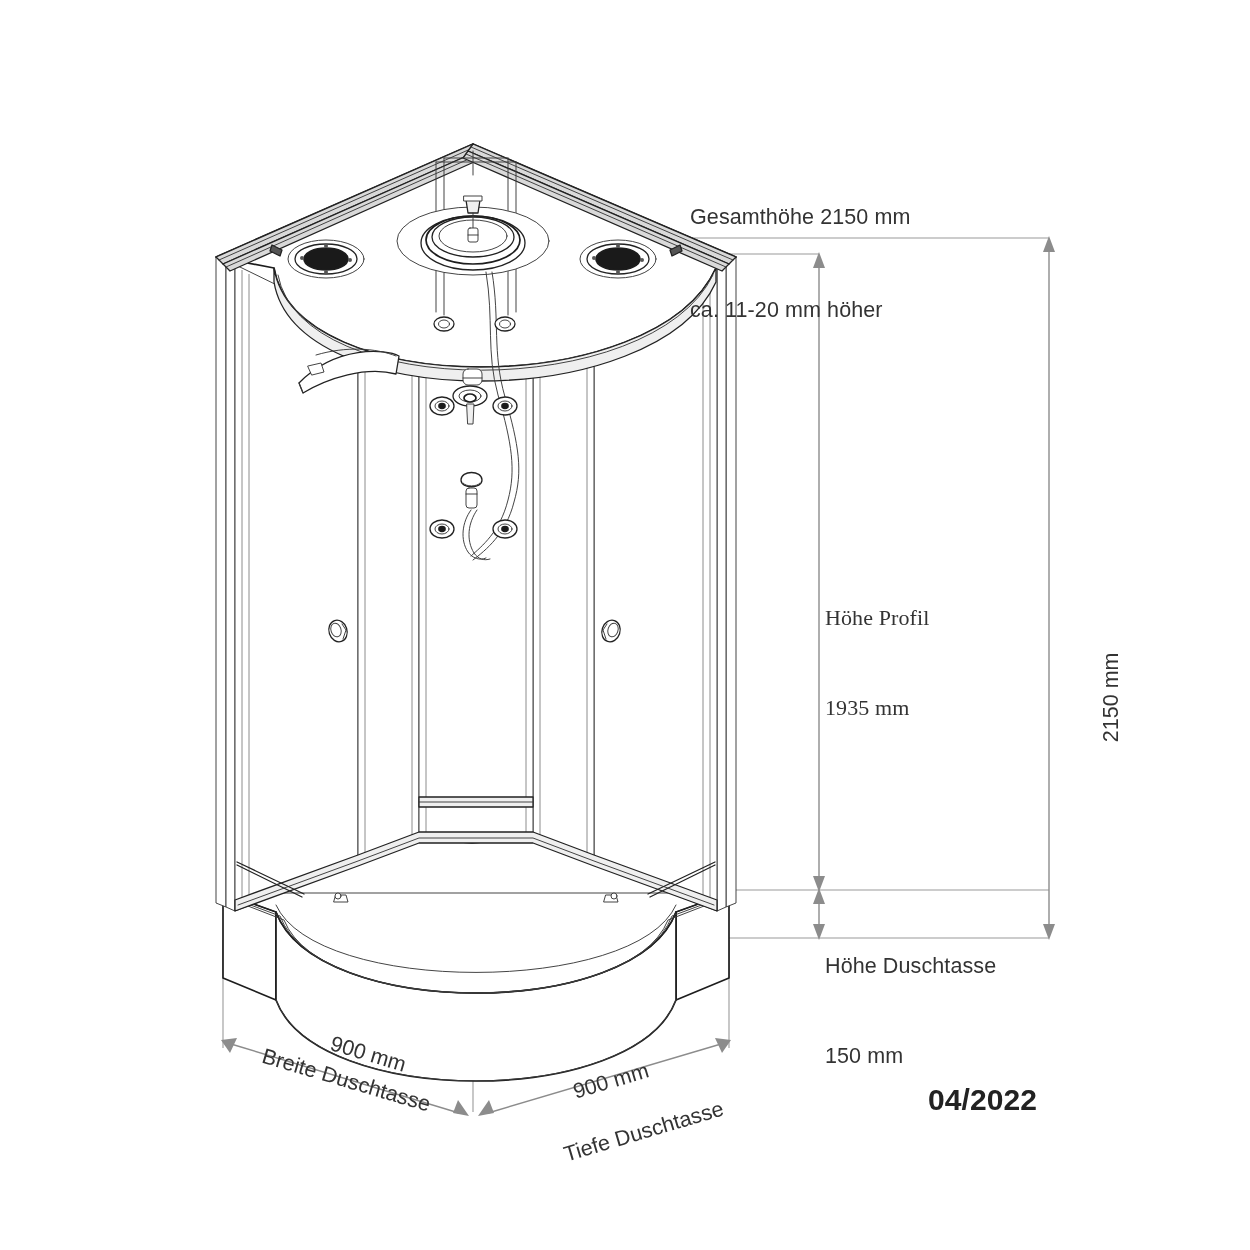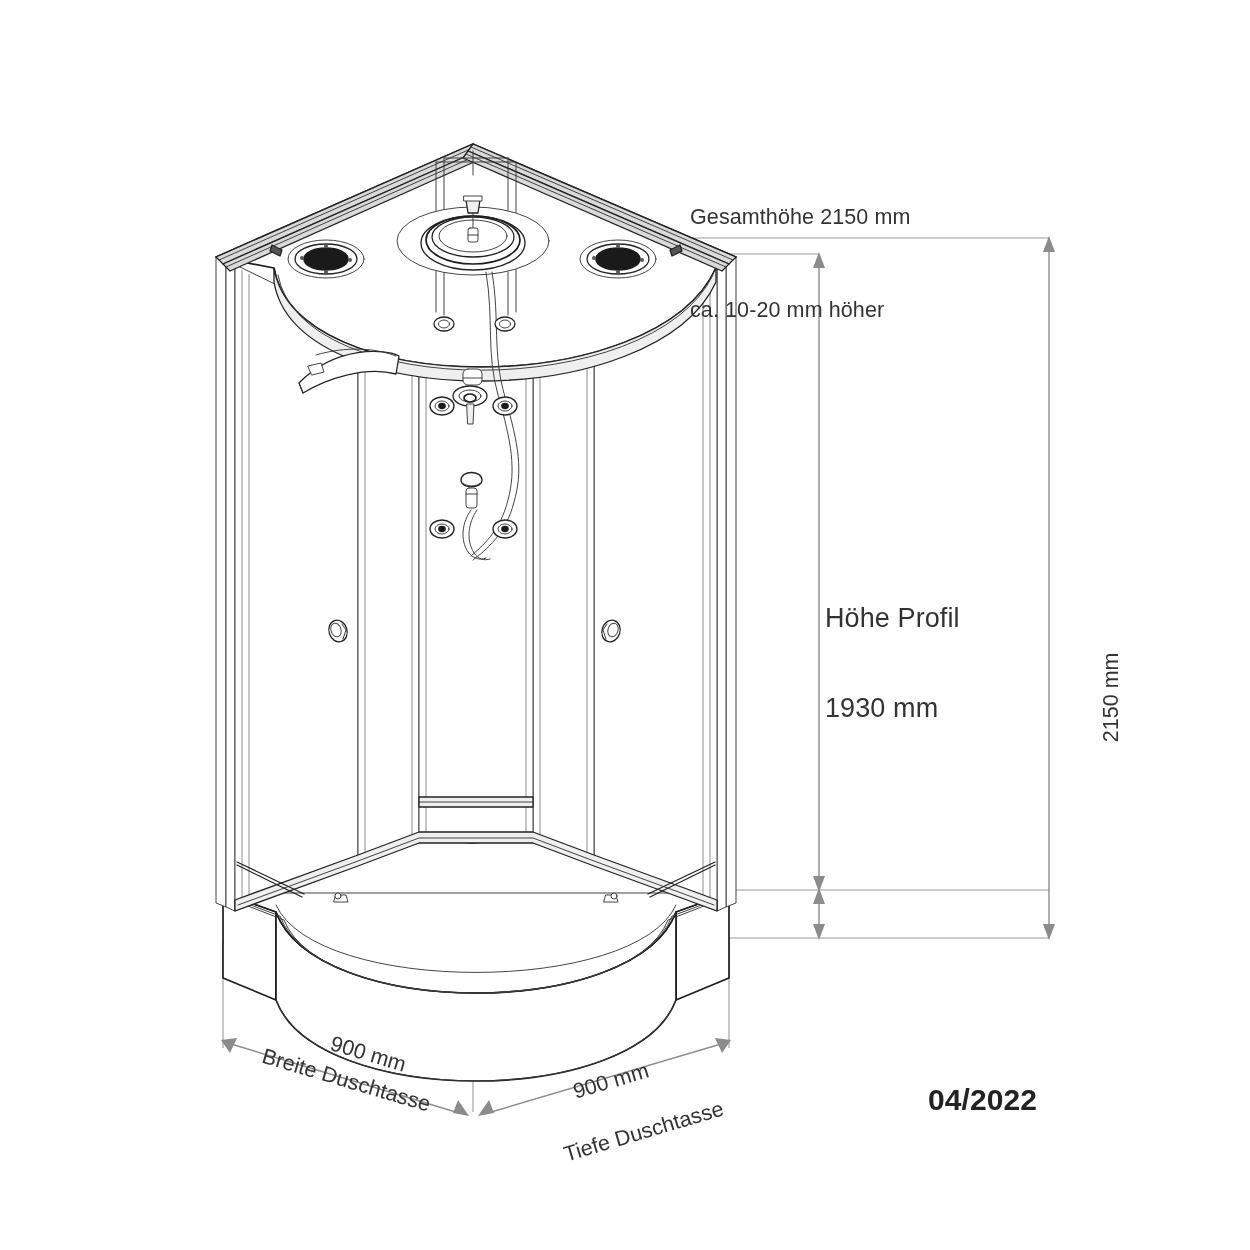--- a/index.html
+++ b/index.html
@@ -36,23 +36,24 @@
   .note-block {
     left: 674px;
     top: 140px;
     font-size: 21.5px;
     line-height: 31px;
     color: #333333;
   }
   .lbl-hoehe-profil {
     left: 809px;
     top: 543px;
-    font-size: 27px;
+    font-size: 22px;
     line-height: 30px;
     color: #333333;
+    font-family: Liberation Serif, serif;
   }
   .lbl-hoehe-tasse {
     left: 809px;
     top: 891px;
     font-size: 21.5px;
     line-height: 30px;
     color: #333333;
   }
   .rot-wrap { position: absolute; width: 0; height: 0; }
   .rot-inner {
@@ -350,28 +351,32 @@
       <g>
         <path class="ol-m fillmd" d="M 256,245 L 266,250 L 264,256 L 254,251 Z"></path>
         <path class="ol-m fillmd" d="M 664,245 L 654,250 L 656,256 L 666,251 Z"></path>
       </g>
 
     </g>
   </svg>
 
   <div class="txt note-block">
     <div>Gesamthöhe 2150 mm</div>
-    <div>ca. 10-20 mm höher</div>
+    <div>ca. 11-20 mm höher</div>
   </div>
 
   <div class="txt lbl-hoehe-profil">
     <div>Höhe Profil</div>
-    <div>1930 mm</div>
-  </div>
-
+    <div>1935 mm</div>
+  </div>
+
+  <div class="txt lbl-hoehe-tasse">
+    <div>Höhe Duschtasse</div>
+    <div>150 mm</div>
+  </div>
 
   <div class="rot-wrap" style="left:1063px; top:640px;">
     <div class="rot-inner" style="transform: rotate(-90deg) translate(-50%,-50%);">2150 mm</div>
   </div>
 
   <div class="rot-wrap" style="left:347px; top:1065px;">
     <div class="rot-inner" style="transform: rotate(16.5deg) translate(-50%,-50%);">900 mm</div>
   </div>
   <div class="rot-wrap" style="left:323px; top:1105px;">
     <div class="rot-inner" style="transform: rotate(16.5deg) translate(-50%,-50%);">Breite Duschtasse</div>

